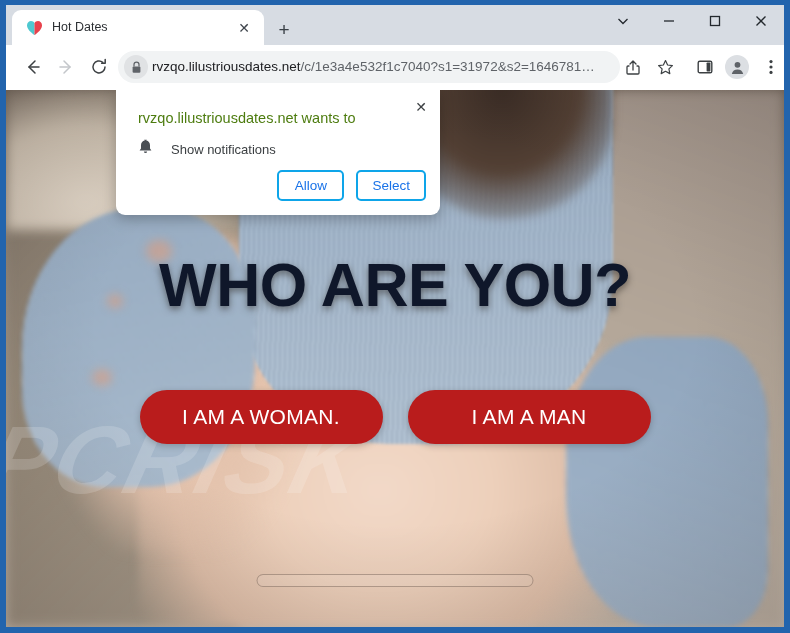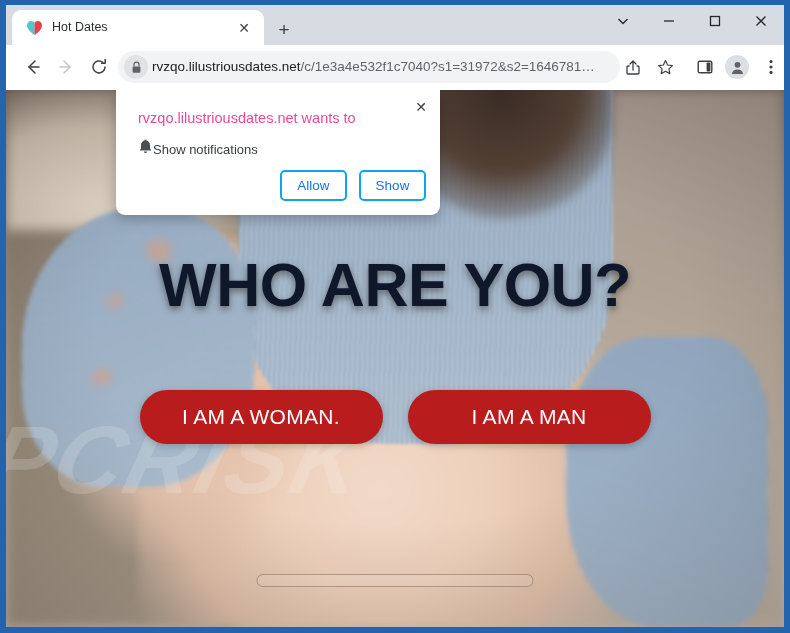--- a/index.html
+++ b/index.html
@@ -302,26 +302,26 @@
   }
   #dialog-close {
     position: absolute; right: 8px; top: 6px;
     width: 22px; height: 22px;
     display: flex; align-items: center; justify-content: center;
     font-size: 14px; color: #3c4043;
     border-radius: 50%;
   }
   #dialog-title {
     position: absolute; left: 22px; top: 20px;
-    font-size: 14.5px; color: #ec4899;
+    font-size: 14.5px; color: #4d7c0f;
     white-space: nowrap;
   }
   #dialog-permission-row {
     position: absolute; left: 22px; top: 49px;
-    display: flex; align-items: center; gap: 0;
+    display: flex; align-items: center; gap: 18px;
   }
   #dialog-permission-label {
     font-size: 13px; color: #3c4043;
   }
   #dialog-actions {
     position: absolute; right: 14px; bottom: 14px;
     display: flex; gap: 12px;
   }
   .dlg-btn {
     min-width: 67px; height: 31px;
@@ -486,19 +486,19 @@
           <span>
             <svg width="15" height="16" viewBox="0 0 15 16">
               <path d="M7.5 1.2 C7.5 .6 8 .2 8.4 .6 L8.4 1.6 C10.6 2.1 12 4 12 6.2 V9.4 L13.4 11.6 H1.6 L3 9.4 V6.2 C3 4 4.4 2.1 6.6 1.6 L6.6 .6 C7 .2 7.5 .6 7.5 1.2 Z" fill="#4a4f54"></path>
               <path d="M5.9 12.5 H9.1 A1.6 1.6 0 0 1 5.9 12.5 Z" fill="#4a4f54"></path>
             </svg>
           </span>
           <span id="dialog-permission-label">Show notifications</span>
         </div>
         <div id="dialog-actions">
           <button class="dlg-btn">Allow</button>
-          <button class="dlg-btn">Show</button>
+          <button class="dlg-btn">Select</button>
         </div>
       </div>
 
     </div>
   </div>
 </div>
 
 </body></html>

